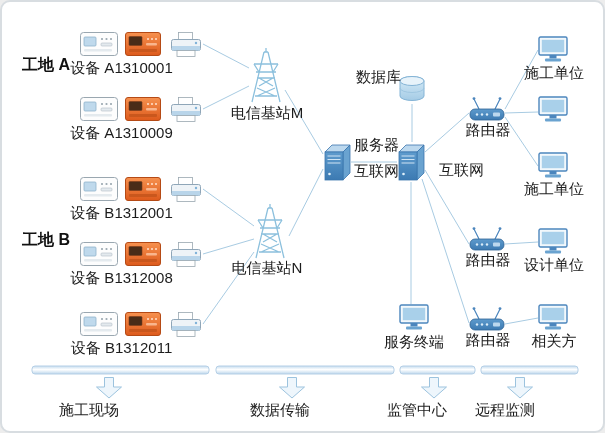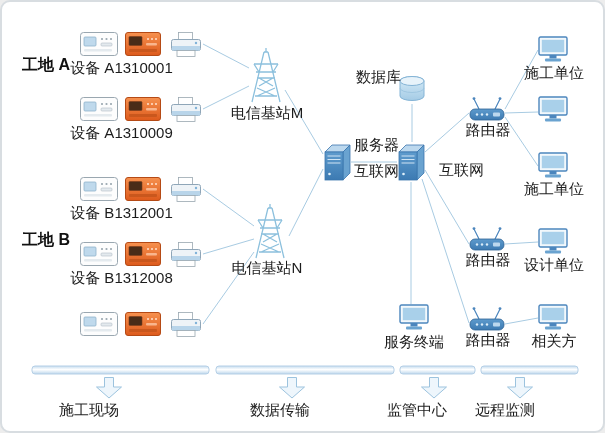--- a/index.html
+++ b/index.html
@@ -191,20 +191,21 @@
     <use href="#sym-arrow" x="504" y="375" width="28" height="22"></use>
   </svg>
 
   <div class="lbl group-lbl left" style="left:20px;top:56px;width:60px;">工地 A</div>
   <div class="lbl group-lbl left" style="left:20px;top:231px;width:60px;">工地 B</div>
 
   <div class="lbl" style="left:62px;top:59px;width:115px;">设备 A1310001</div>
   <div class="lbl" style="left:62px;top:124px;width:115px;">设备 A1310009</div>
   <div class="lbl" style="left:62px;top:204px;width:115px;">设备 B1312001</div>
   <div class="lbl" style="left:62px;top:269px;width:115px;">设备 B1312008</div>
+  <div class="lbl" style="left:62px;top:339px;width:115px;">设备 B1312011</div>
 
   <div class="lbl" style="left:213px;top:104px;width:104px;">电信基站M</div>
   <div class="lbl" style="left:213px;top:259px;width:104px;">电信基站N</div>
 
   <div class="lbl left" style="left:352px;top:136px;width:50px;">服务器</div>
   <div class="lbl left" style="left:352px;top:162px;width:50px;">互联网</div>
   <div class="lbl left" style="left:354px;top:68px;width:44px;">数据库</div>
   <div class="lbl left" style="left:437px;top:161px;width:44px;">互联网</div>
 
   <div class="lbl" style="left:446px;top:121px;width:80px;">路由器</div>

